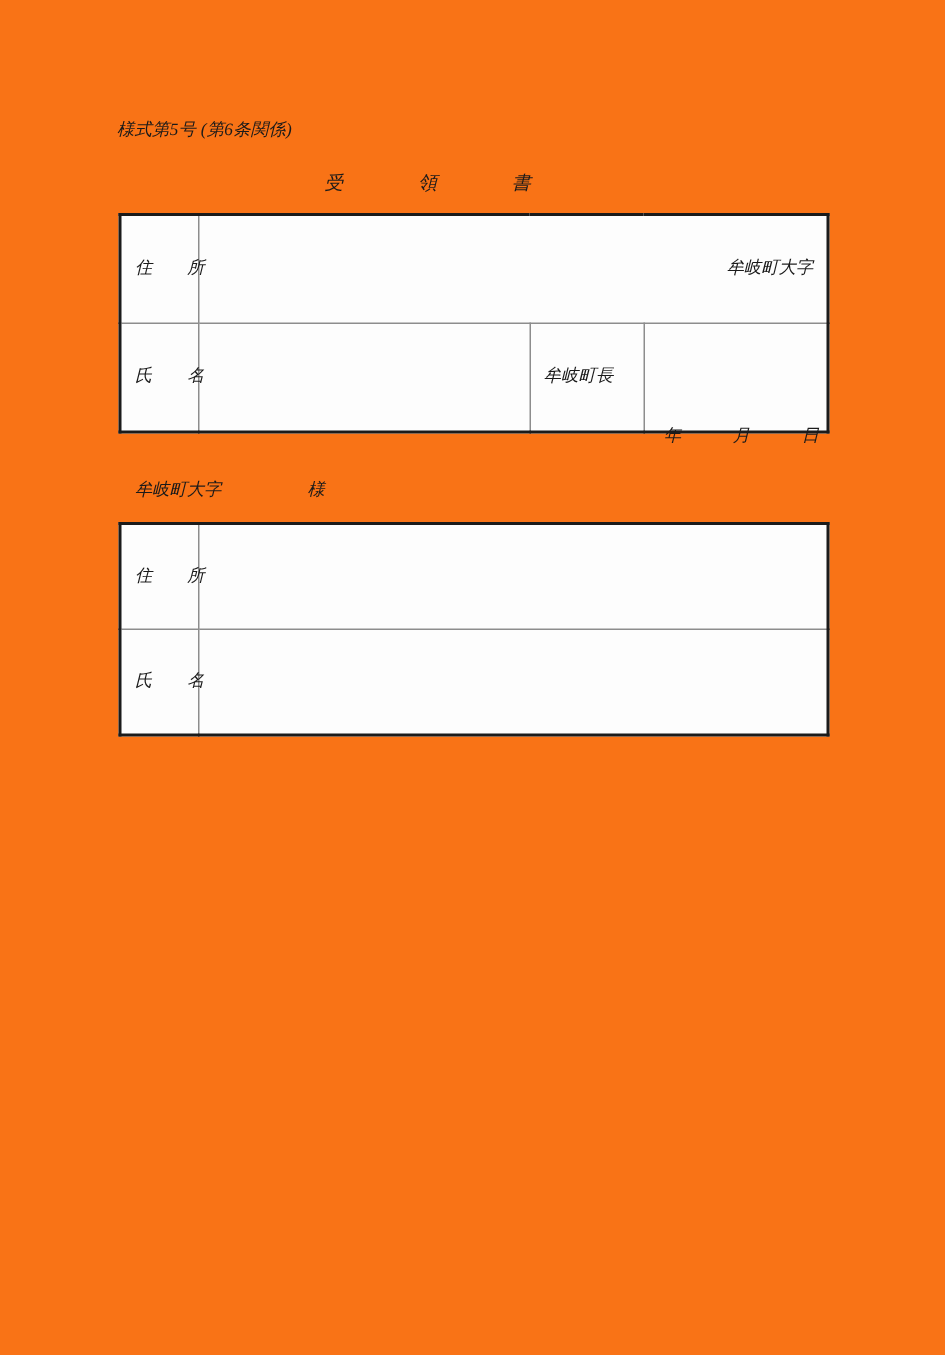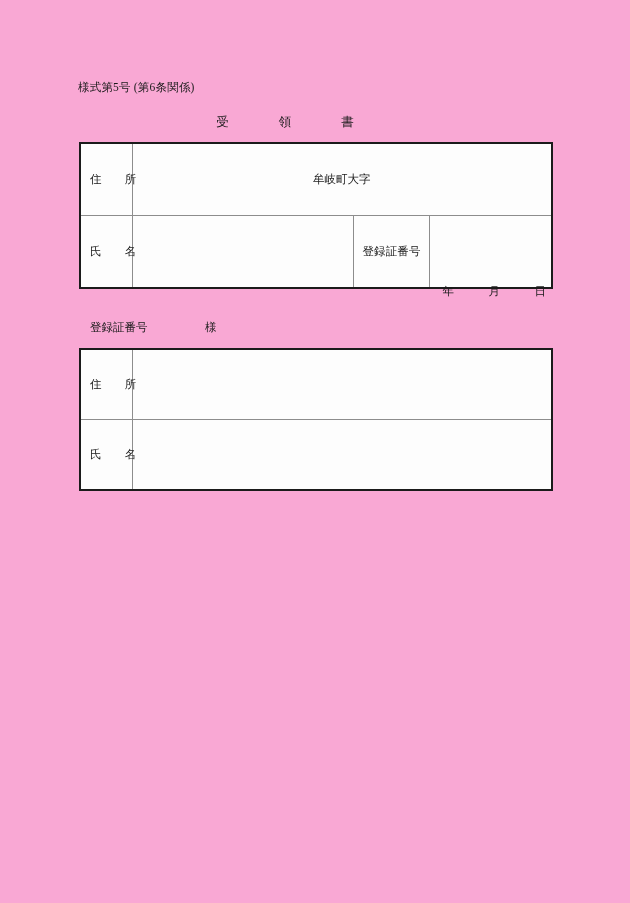--- a/index.html
+++ b/index.html
@@ -12,21 +12,22 @@
     background: #fbfbfb;
     font-family: "Liberation Serif", "DejaVu Serif", serif;
     color: #1a1a1a;
     overflow: hidden;
   }
 
   .page {
     position: relative;
     width: 630px;
     height: 903px;
-    background: #f9a8d4;
+    background: #f97316;
+    font-style: italic;
   }
 
   
   .form-number {
     position: absolute;
     left: 78px;
     top: 80px;
     font-size: 11.5px;
     line-height: 15px;
     letter-spacing: 0.2px;
@@ -61,21 +62,21 @@
     padding: 12px 9px;
     vertical-align: middle;
     white-space: pre;
     line-height: 15px;
   }
   .form-table td.label-cell {
     text-align: left;
     letter-spacing: 0.1px;
   }
   .form-table td.value-cell {
-    text-align: center;
+    text-align: right;
   }
 
   #table-receipt {
     left: 79px;
     top: 142px;
     width: 472px;
   }
   #table-receipt td { height: 47px; }
 
   #table-applicant {
@@ -136,30 +137,30 @@
       <col style="width:123px">
     </colgroup>
     <tbody>
       <tr>
         <td class="label-cell">住　　所</td>
         <td class="value-cell" colspan="3">牟岐町大字</td>
       </tr>
       <tr>
         <td class="label-cell">氏　　名</td>
         <td class="value-cell"></td>
-        <td class="label-cell">登録証番号</td>
+        <td class="label-cell">牟岐町長</td>
         <td class="value-cell"></td>
       </tr>
     </tbody>
   </table>
 
 
   <div class="date-line">年　　　月　　　日</div>
 
-  <div class="addressee">登録証番号　　　　　様</div>
+  <div class="addressee">牟岐町大字　　　　　様</div>
 
   <table class="form-table" id="table-applicant">
     <colgroup>
       <col style="width:52px">
       <col style="width:420px">
     </colgroup>
     <tbody>
       <tr>
         <td class="label-cell">住　　所</td>
         <td class="value-cell"></td>

